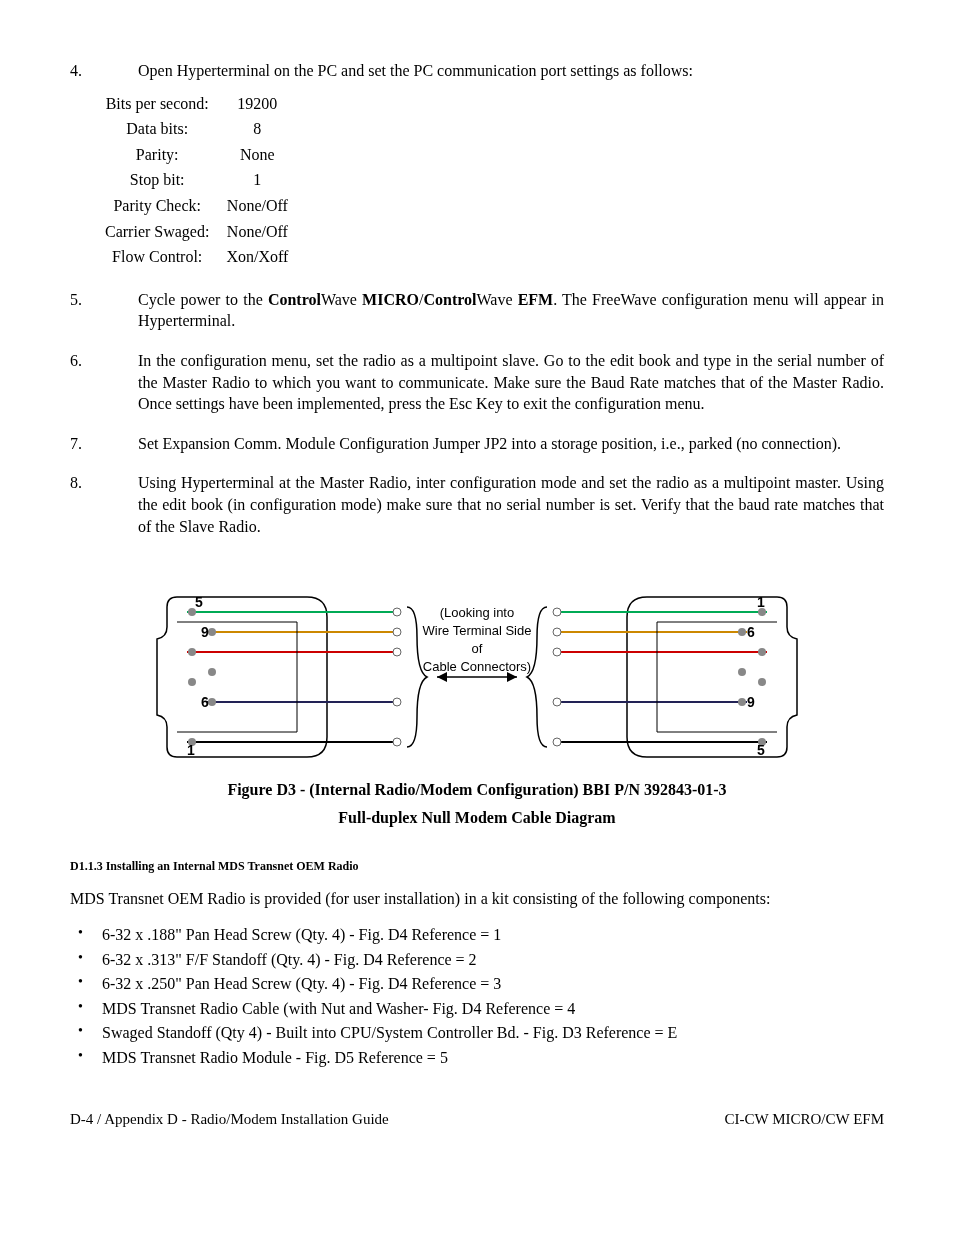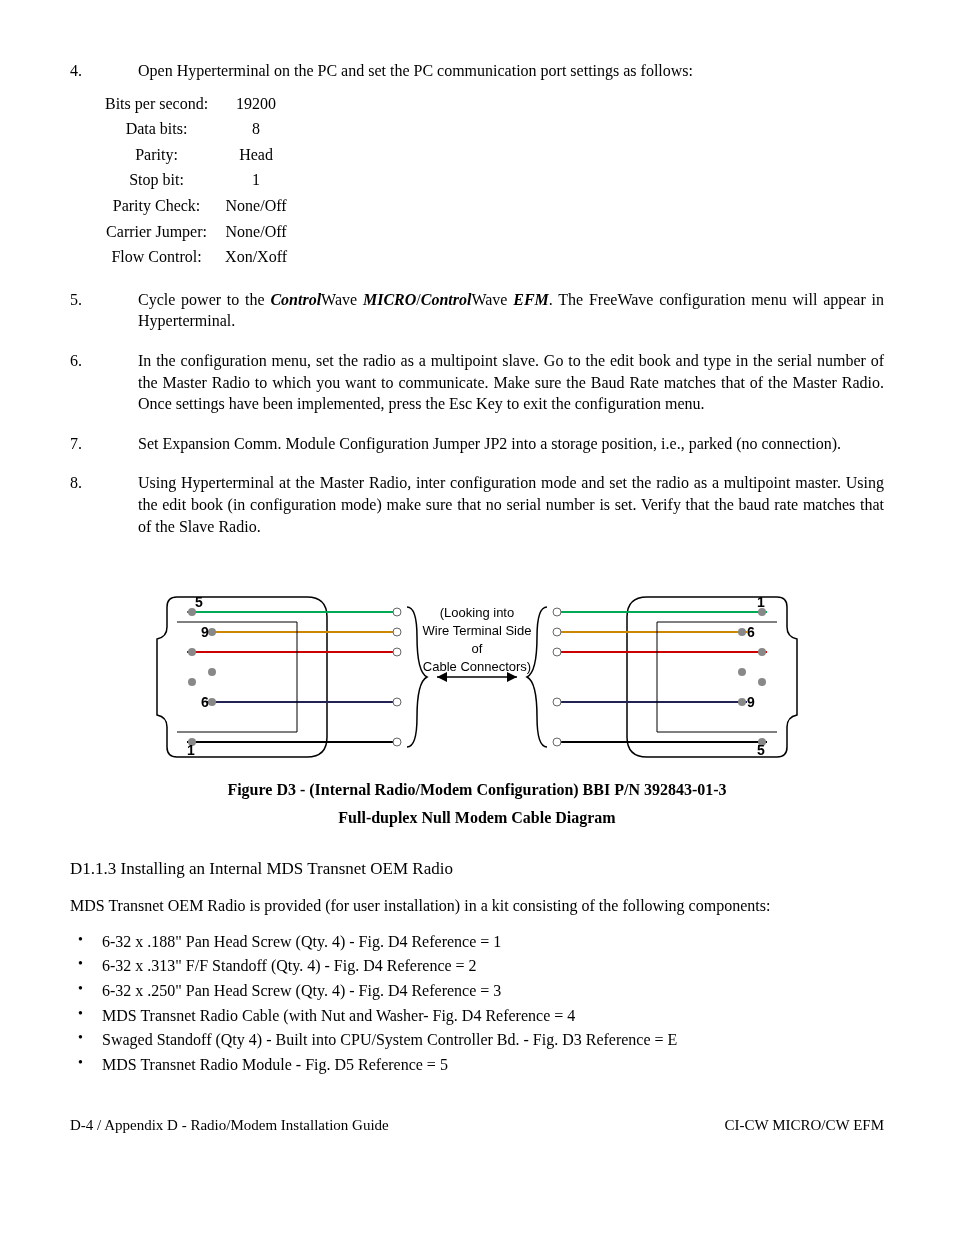--- a/index.html
+++ b/index.html
@@ -42,22 +42,22 @@
   }
   svg.diagram {
     display: block;
     margin: 0 auto 12px auto;
   }
   .figure-caption {
     font-weight: bold;
     margin-top: 6px;
   }
   .section-heading {
-    font-weight: normal;
-    font-size: 17px;
+    font-weight: bold;
+    font-size: 12px;
     margin-top: 24px;
     margin-bottom: 14px;
   }
   .para {
     text-align: justify;
     margin-bottom: 14px;
   }
   .bullet-list {
     margin: 0 0 40px 0;
     padding: 0;
@@ -73,21 +73,21 @@
     position: absolute;
     left: 8px;
     font-size: 14px;
   }
   .footer {
     display: flex;
     justify-content: space-between;
     margin-top: 40px;
     font-size: 15px;
   }
-  .content .hard-bold { font-weight: bold; font-style: italic; }
+  .content .hard-bold { font-weight: bold; }
 </style>
 </head>
 <body>
 
 <div class="list-item">
   <div class="num">4.</div>
   <div class="content">Open Hyperterminal on the PC and set the PC communication port settings as follows:</div>
 </div>
 
 <table class="settings-table">
@@ -95,32 +95,32 @@
       <tr>
         <td>Bits per second:</td>
         <td>19200</td>
       </tr>
   <tr>
         <td>Data bits:</td>
         <td>8</td>
       </tr>
   <tr>
         <td>Parity:</td>
-        <td>Head</td>
+        <td>None</td>
       </tr>
   <tr>
         <td>Stop bit:</td>
         <td>1</td>
       </tr>
   <tr>
         <td>Parity Check:</td>
         <td>None/Off</td>
       </tr>
   <tr>
-        <td>Carrier Jumper:</td>
+        <td>Carrier Swaged:</td>
         <td>None/Off</td>
       </tr>
   <tr>
         <td>Flow Control:</td>
         <td>Xon/Xoff</td>
       </tr>
 </tbody>
   </table>
 
 <div class="list-item">

